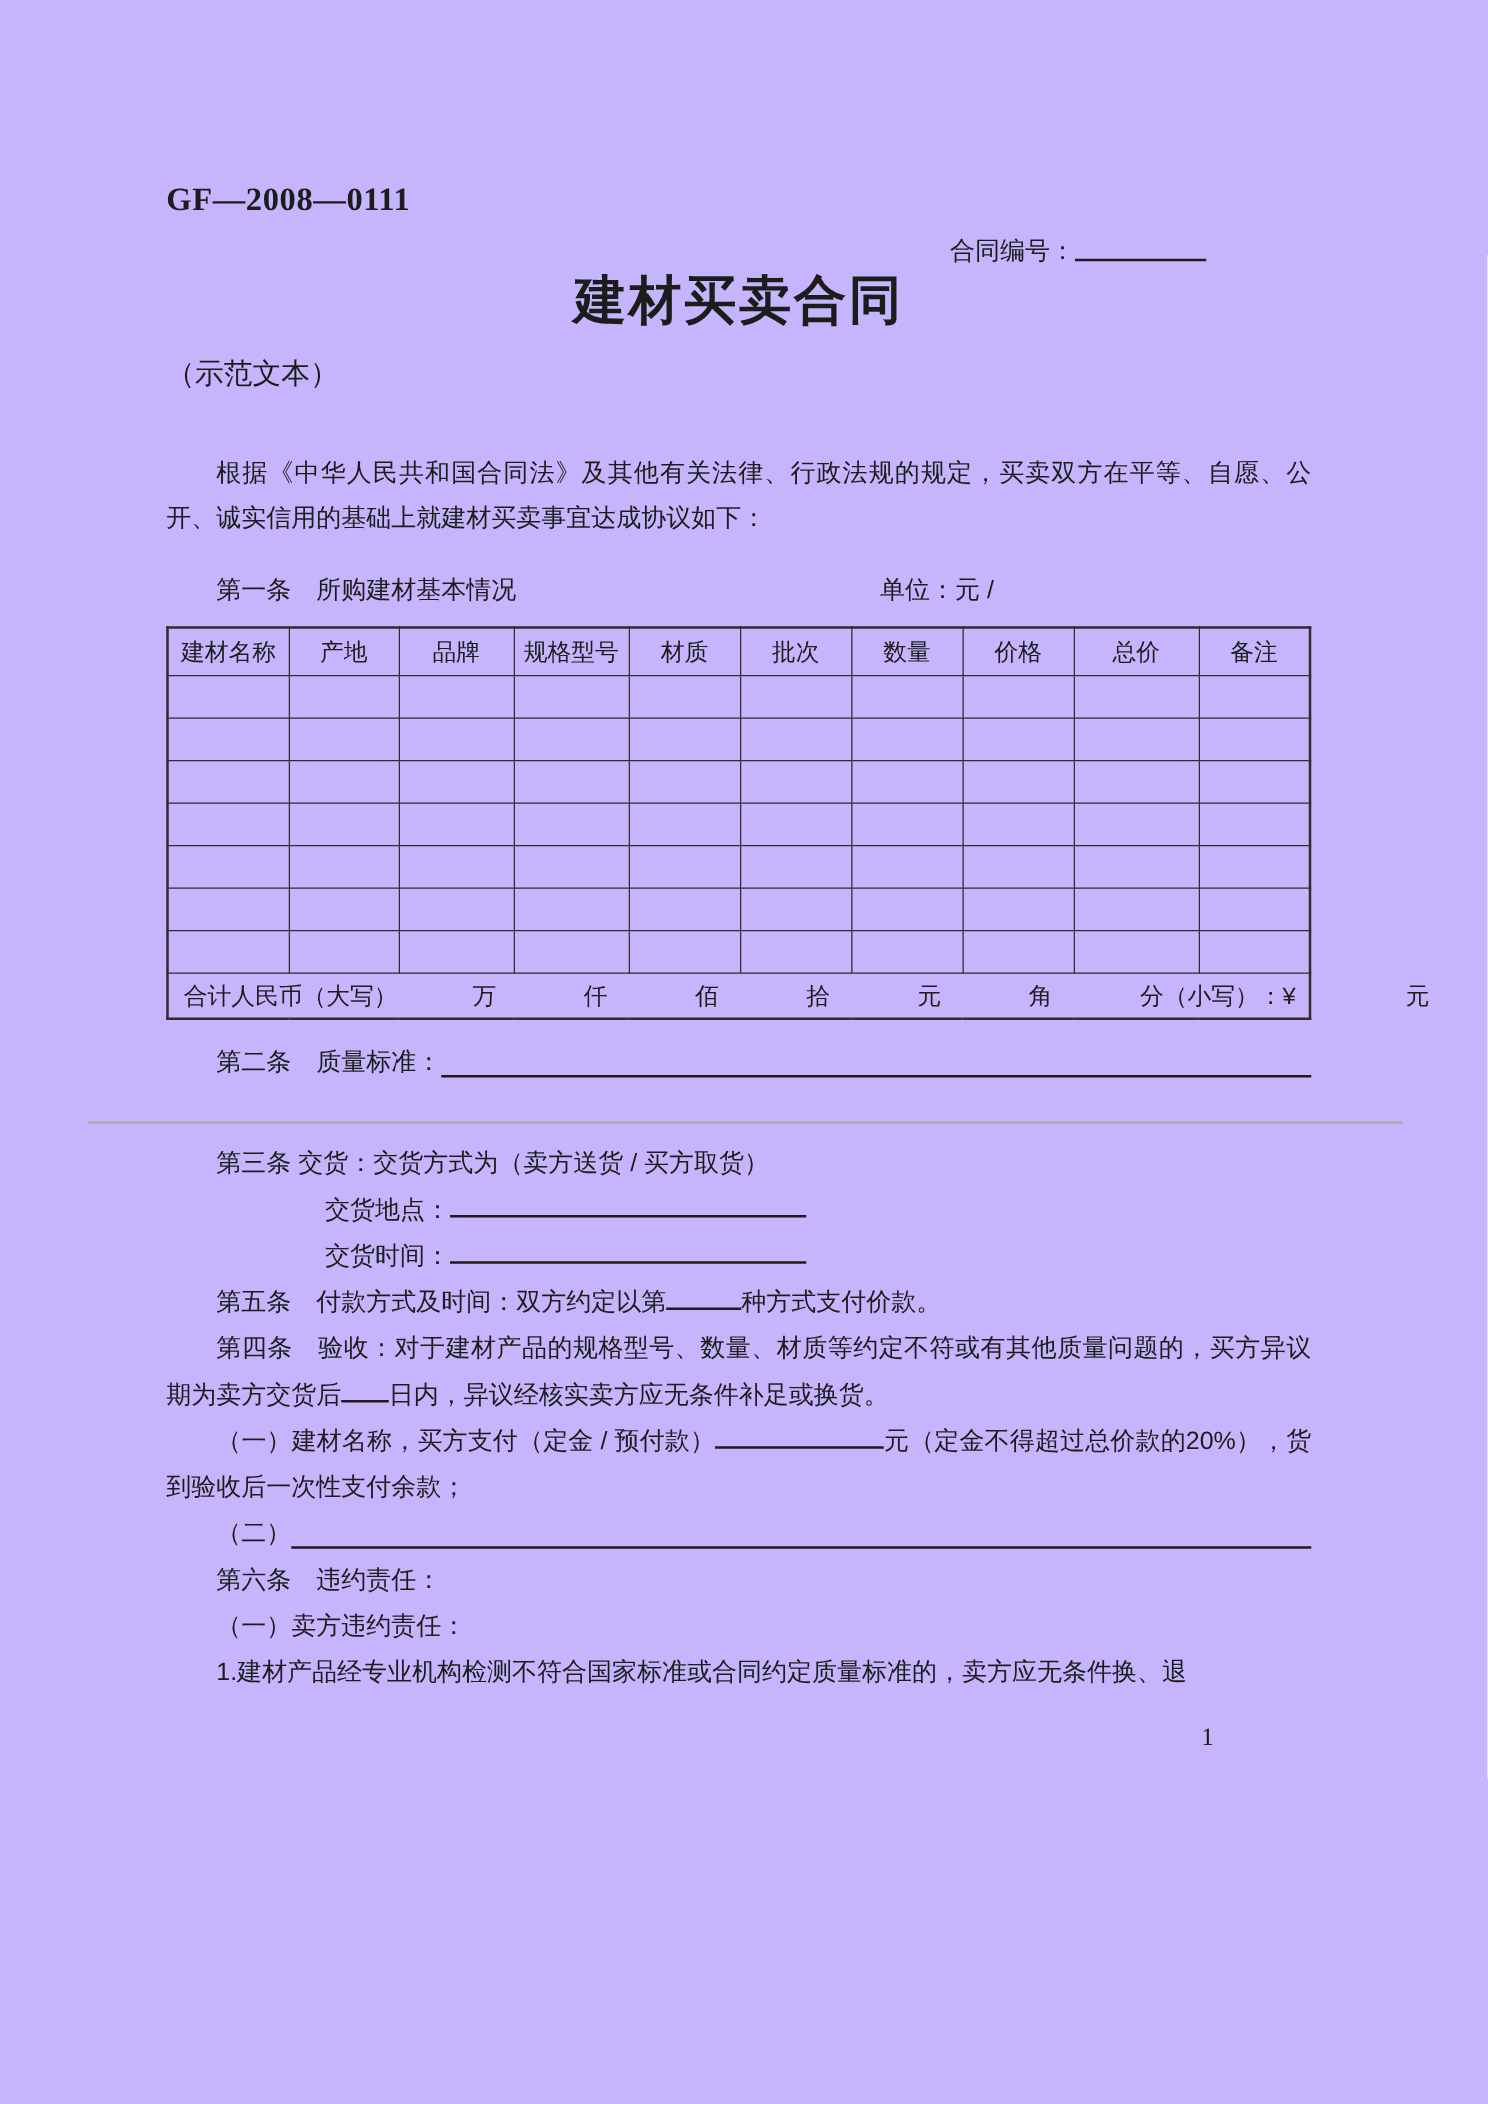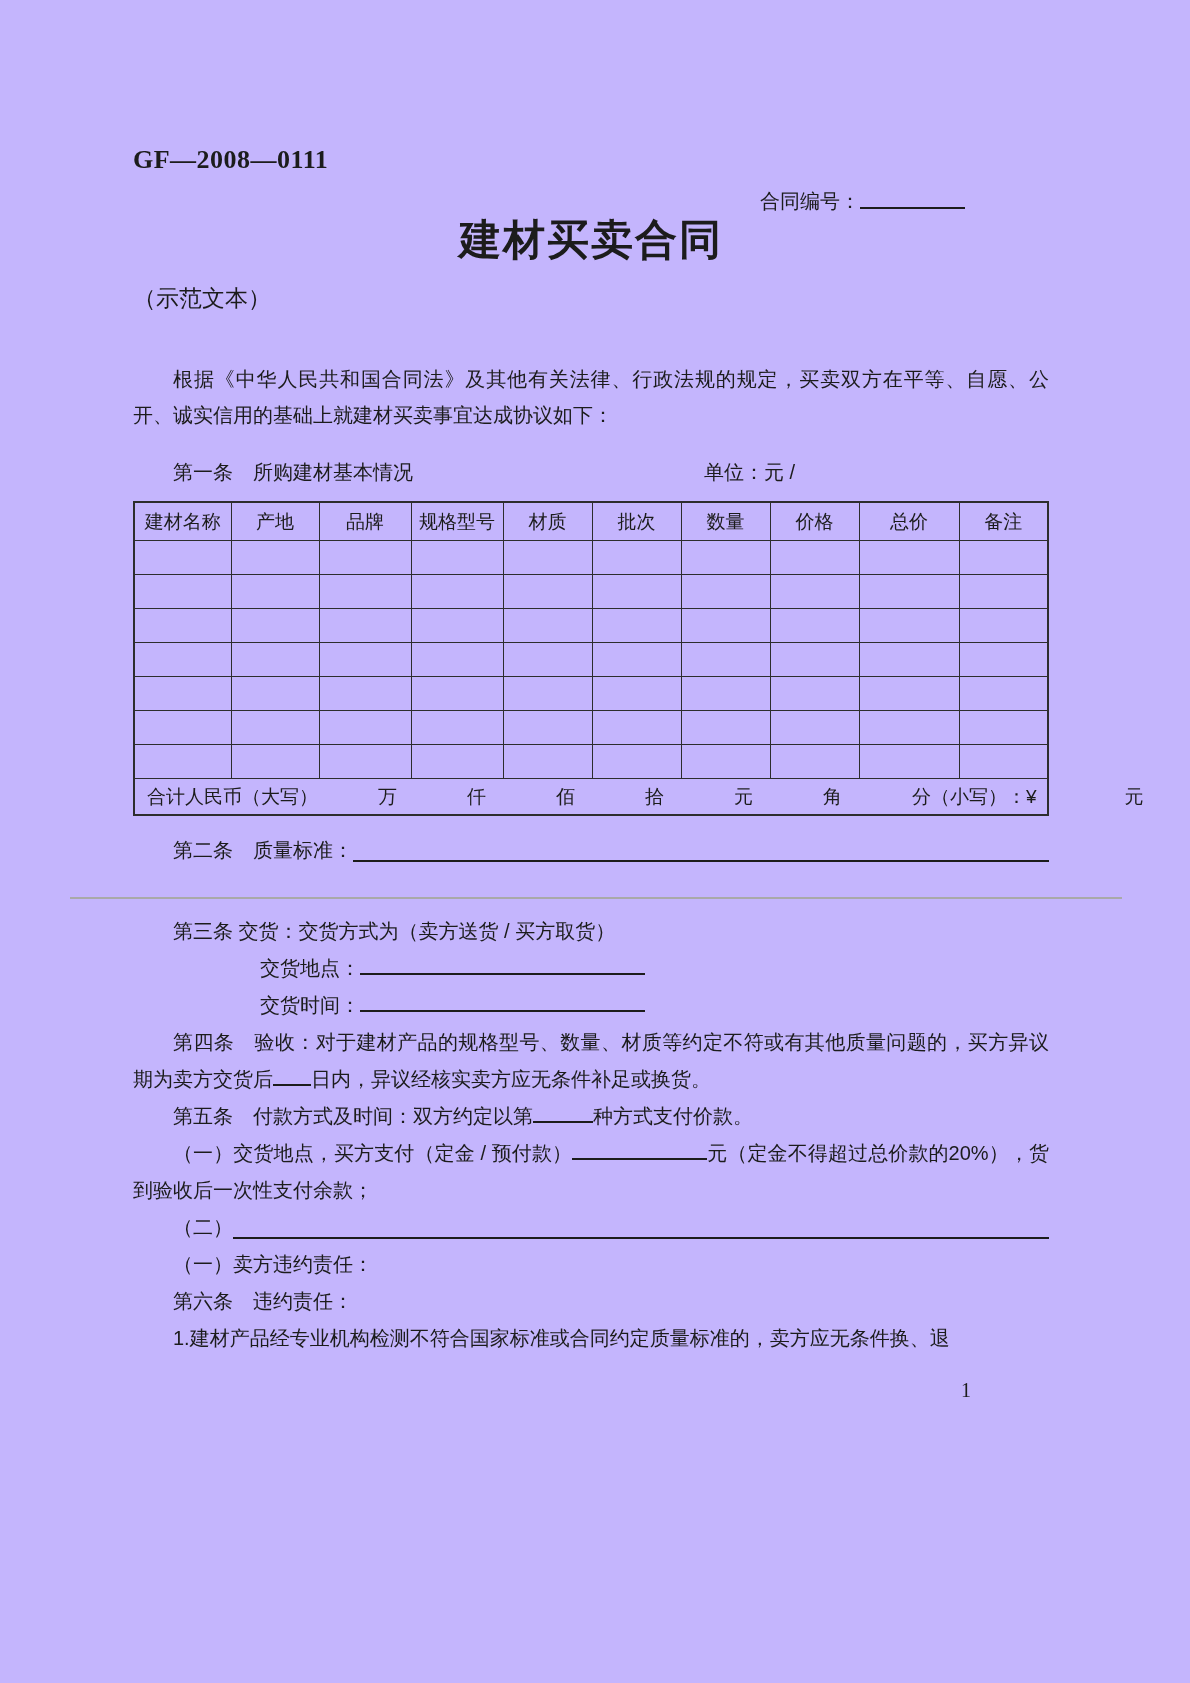--- a/index.html
+++ b/index.html
@@ -283,35 +283,35 @@
   <p class="line indent" style="margin:0">第三条 交货：交货方式为（卖方送货 / 买方取货）</p>
 
   <div class="line sub-indent">
     <span>交货地点：</span><span class="u-inline w285"></span>
   </div>
   <div class="line sub-indent">
     <span>交货时间：</span><span class="u-inline w285"></span>
   </div>
 
   <p class="line indent" style="margin:0">
+    <span>第五条　付款方式及时间：双方约定以第</span><span class="u-inline w60"></span><span>种方式支付价款。</span>
+  </p>
+
+  <p class="line indent" style="margin:0">
     <span>第四条　验收：对于建材产品的规格型号、数量、材质等约定不符或有其他质量问题的，买方异议期为卖方交货后</span><span class="u-inline w38"></span><span>日内，异议经核实卖方应无条件补足或换货。</span>
   </p>
 
   <p class="line indent" style="margin:0">
-    <span>第五条　付款方式及时间：双方约定以第</span><span class="u-inline w60"></span><span>种方式支付价款。</span>
-  </p>
-
-  <p class="line indent" style="margin:0">
-    <span>（一）交货地点，买方支付（定金 / 预付款）</span><span class="u-inline w135"></span><span>元（定金不得超过总价款的20%），货到验收后一次性支付余款；</span>
+    <span>（一）建材名称，买方支付（定金 / 预付款）</span><span class="u-inline w135"></span><span>元（定金不得超过总价款的20%），货到验收后一次性支付余款；</span>
   </p>
 
   <div class="line flexline">
     <span class="lbl">（二）</span>
     <span class="fill"></span>
   </div>
 
+  <p class="line indent" style="margin:0">第六条　违约责任：</p>
   <p class="line indent" style="margin:0">（一）卖方违约责任：</p>
-  <p class="line indent" style="margin:0">第六条　违约责任：</p>
   <p class="line indent" style="margin:0">1.建材产品经专业机构检测不符合国家标准或合同约定质量标准的，卖方应无条件换、退</p>
 
   <div class="page-number">1</div>
 
 </div>
 
 </body></html>

